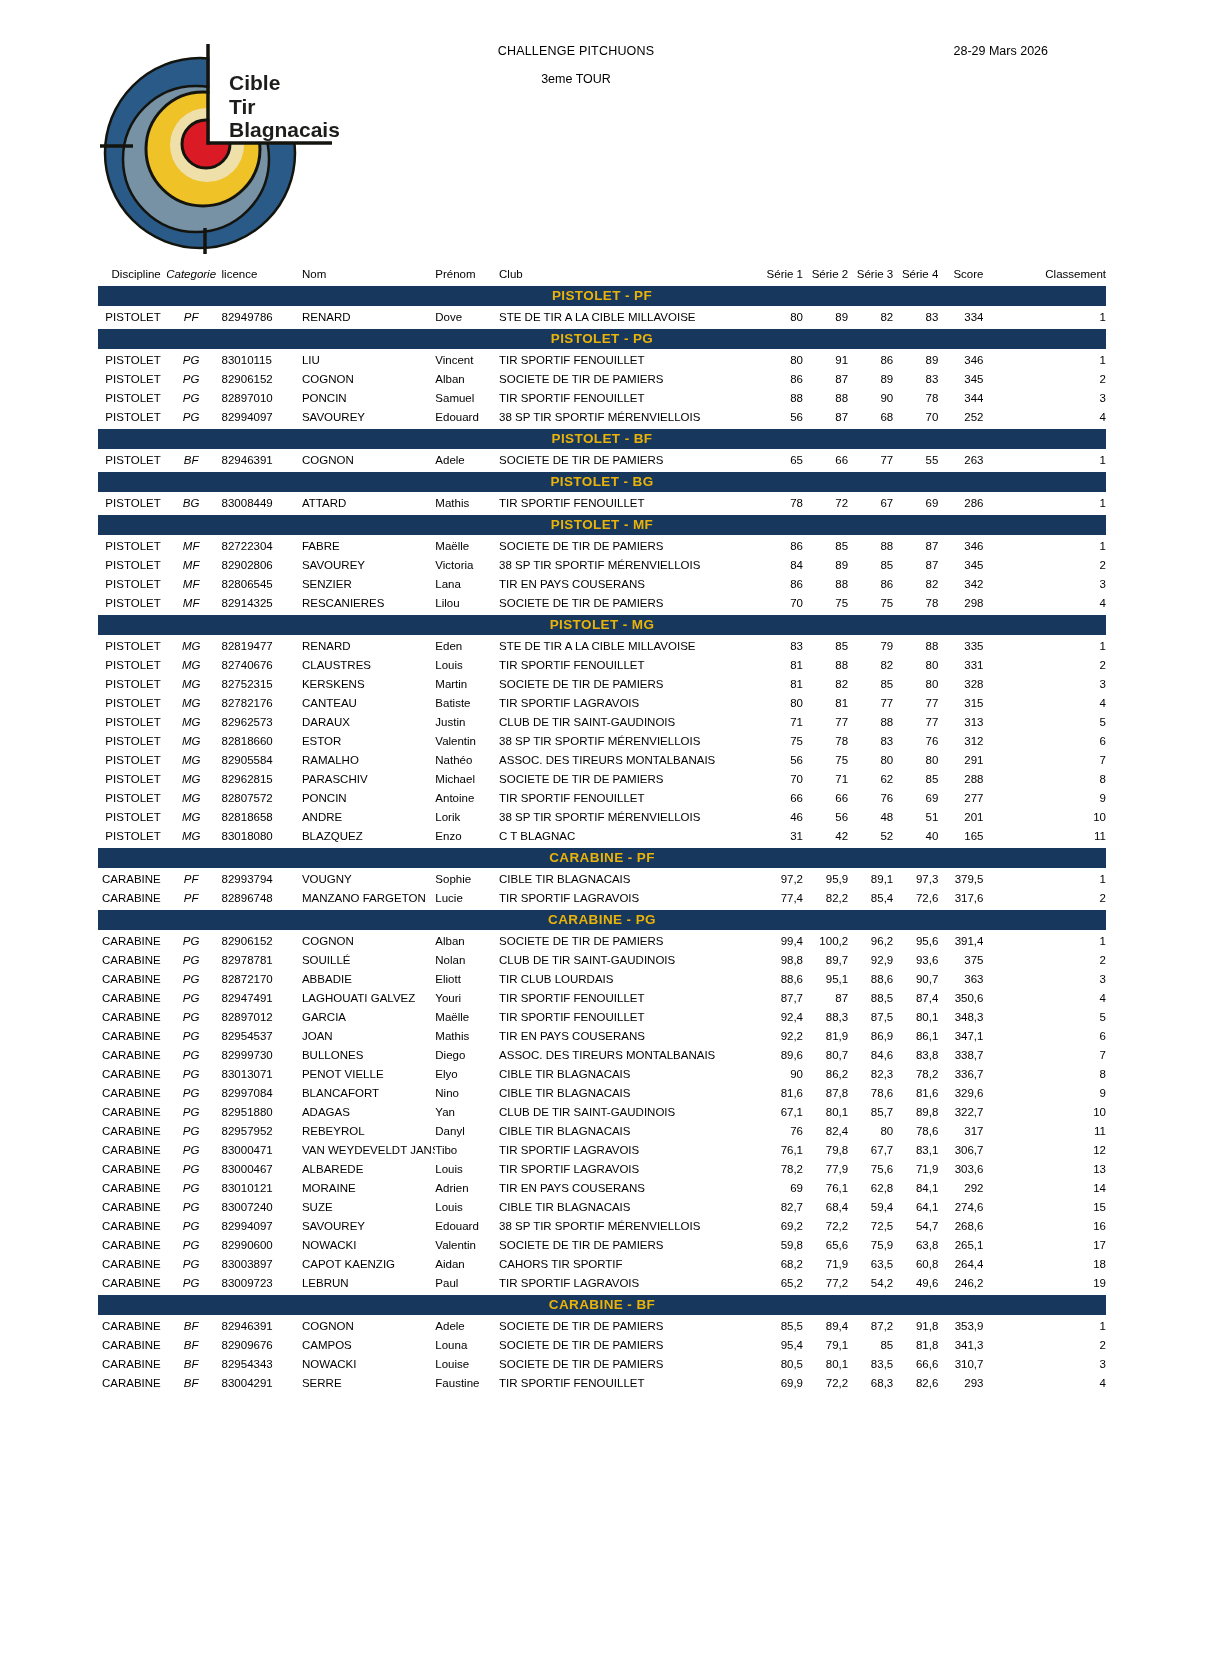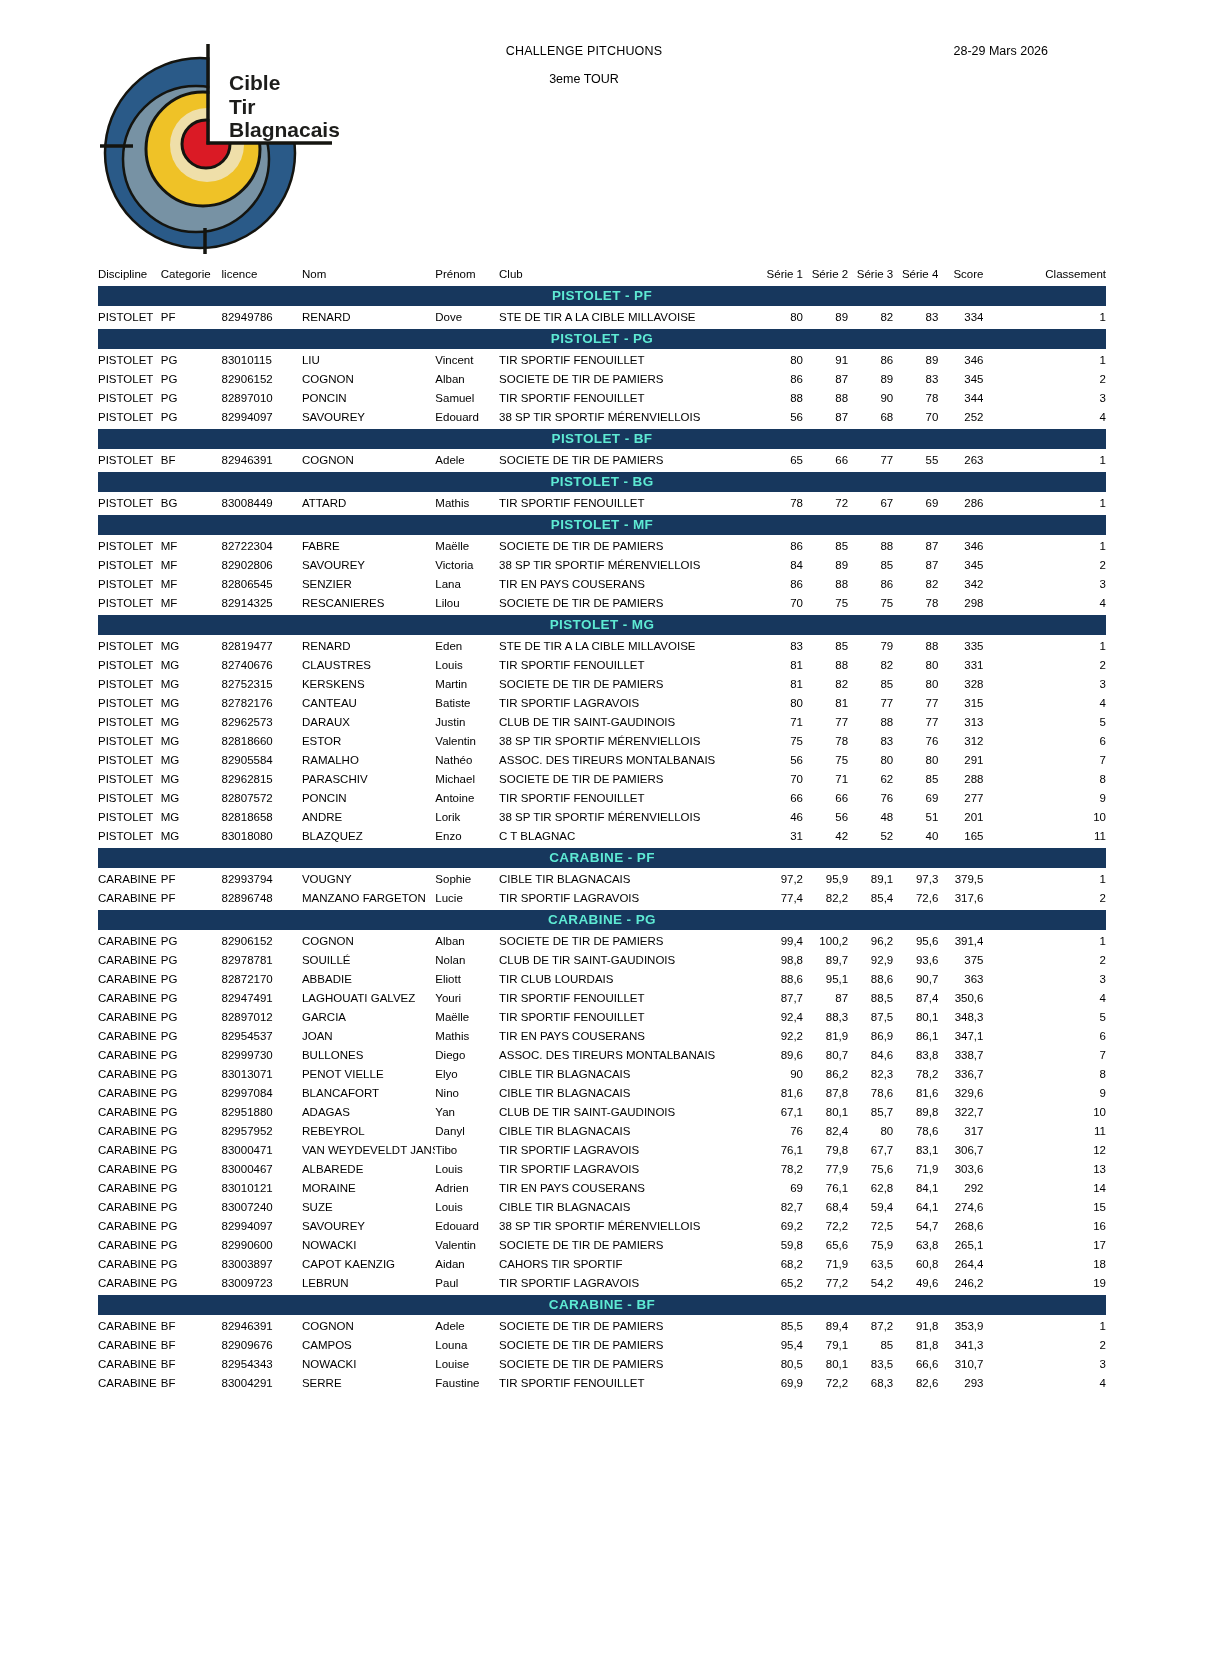--- a/index.html
+++ b/index.html
@@ -3,37 +3,37 @@
 <meta charset="utf-8">
 <style>
   html,body { margin:0; padding:0; background:#e8e8e8; }
   .page {
     position:relative; width:1214px; height:1663px; margin:0 auto;
     background:#ffffff; font-family:"Liberation Sans", sans-serif; color:#000;
     overflow:hidden;
   }
   
   .logo-wrap { position:absolute; left:85px; top:38px; width:262px; height:222px; }
-  .title-block { position:absolute; left:388px; top:44px; width:392px; text-align:center; }
+  .title-block { position:absolute; left:380px; top:44px; width:392px; text-align:center; }
   .title-line1 { font-size:12.5px; letter-spacing:0.2px; }
   .title-line2 { font-size:12.5px; margin-top:14px; }
   .date-block { position:absolute; top:44px; right:166px; font-size:12.5px; }
 
   
   .table { position:absolute; left:98px; top:264px; width:1008px; }
   .thead, .trow { display:flex; align-items:center; height:19px; line-height:19px; font-size:11.5px; white-space:nowrap; }
   .thead { height:20px; line-height:20px; }
   .section-bar {
     height:20px; line-height:20px; margin:2px 0;
-    background:var(--bar, #17375d); color:#5eead4;
+    background:var(--bar, #17375d); color:#eab308;
     text-align:center; font-weight:bold; font-size:13.5px; letter-spacing:0.4px;
   }
   .cell { overflow:hidden; }
-  .c0 { width:64px;  text-align:left; }
-  .c1 { width:62px;  text-align:left; }
+  .c0 { width:64px;  text-align:right; }
+  .c1 { width:62px;  text-align:center;font-style:italic; }
   .c2 { width:82px;  text-align:left; }
   .c3 { width:136px; text-align:left; }
   .c4 { width:65px;  text-align:left; }
   .c5 { width:264px; text-align:left; }
   .c6, .c7, .c8, .c9, .c10 { width:46px; text-align:right; }
   .c11 { width:125px; text-align:right; }
 </style>
 </head>
 <body>
 

